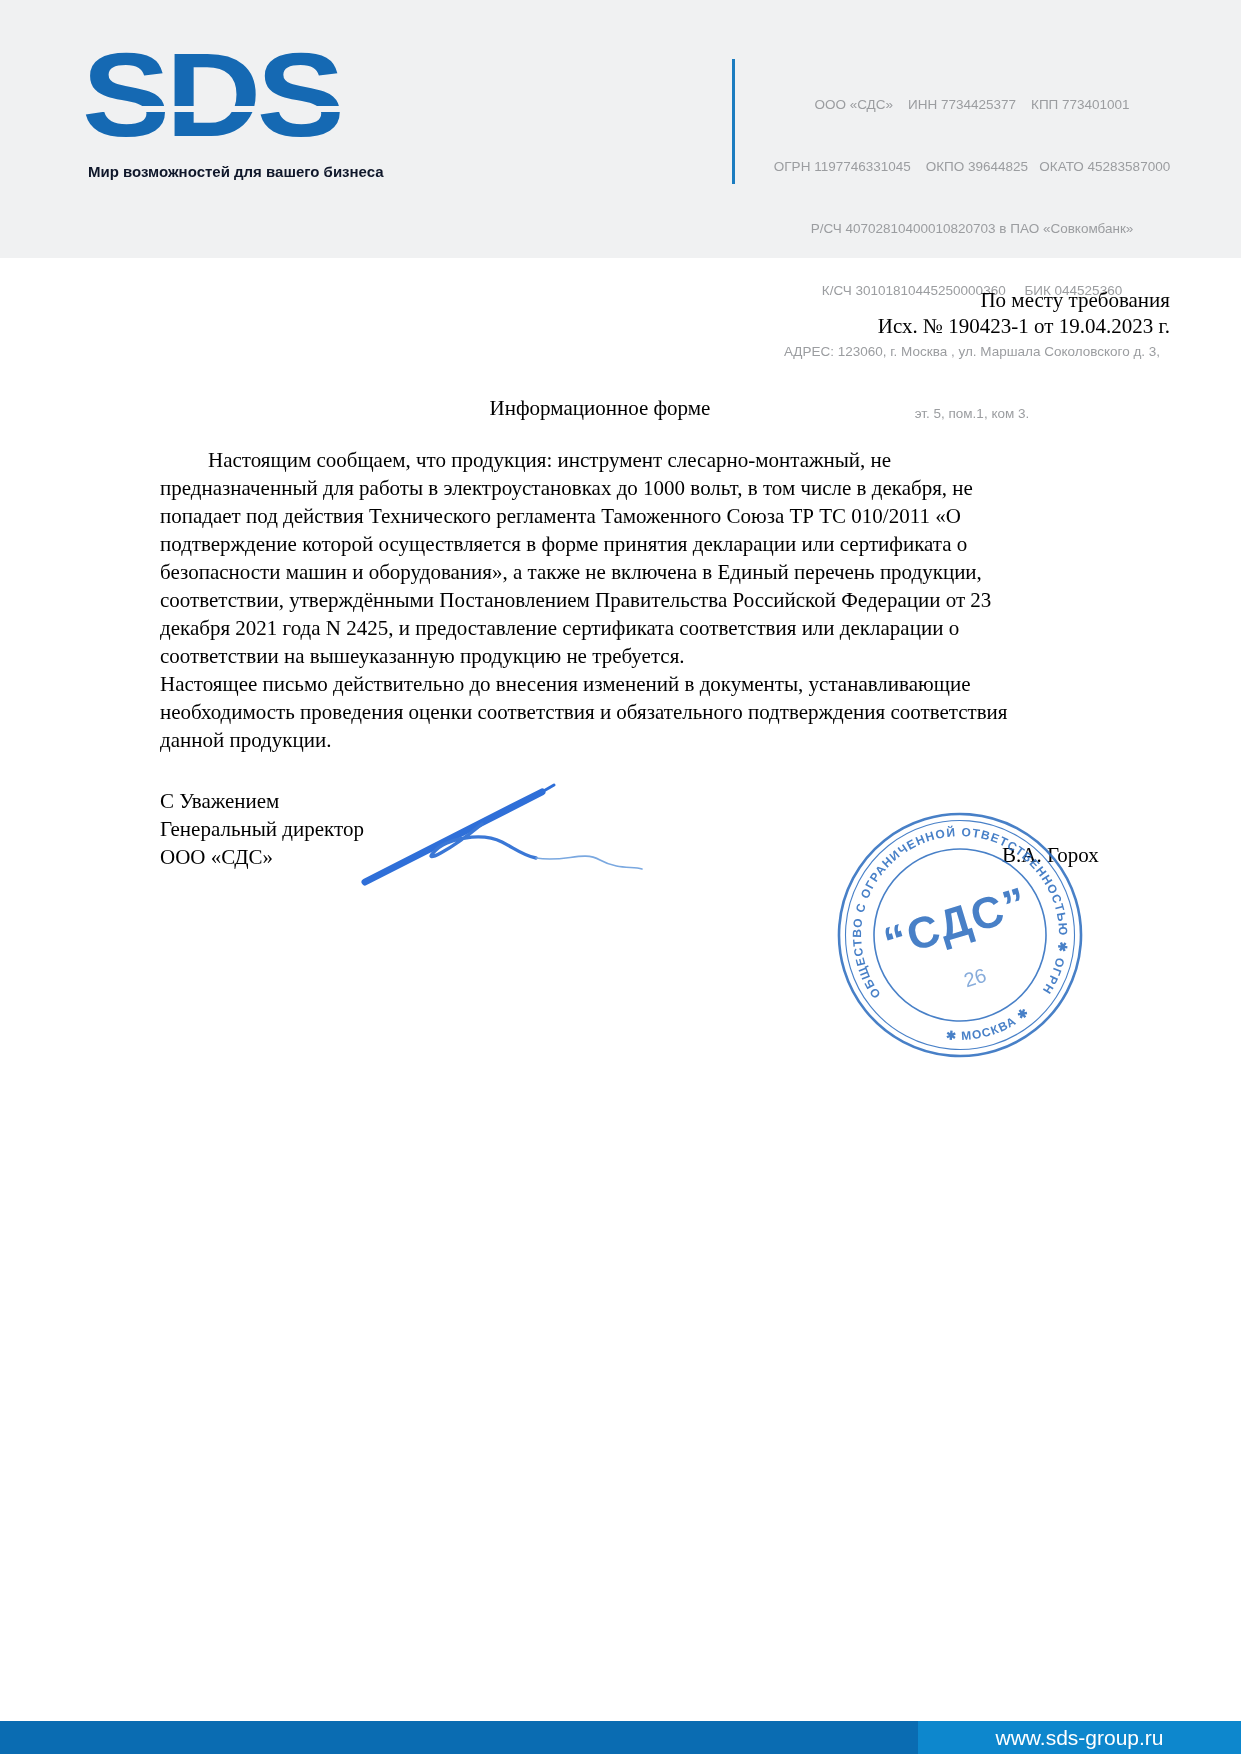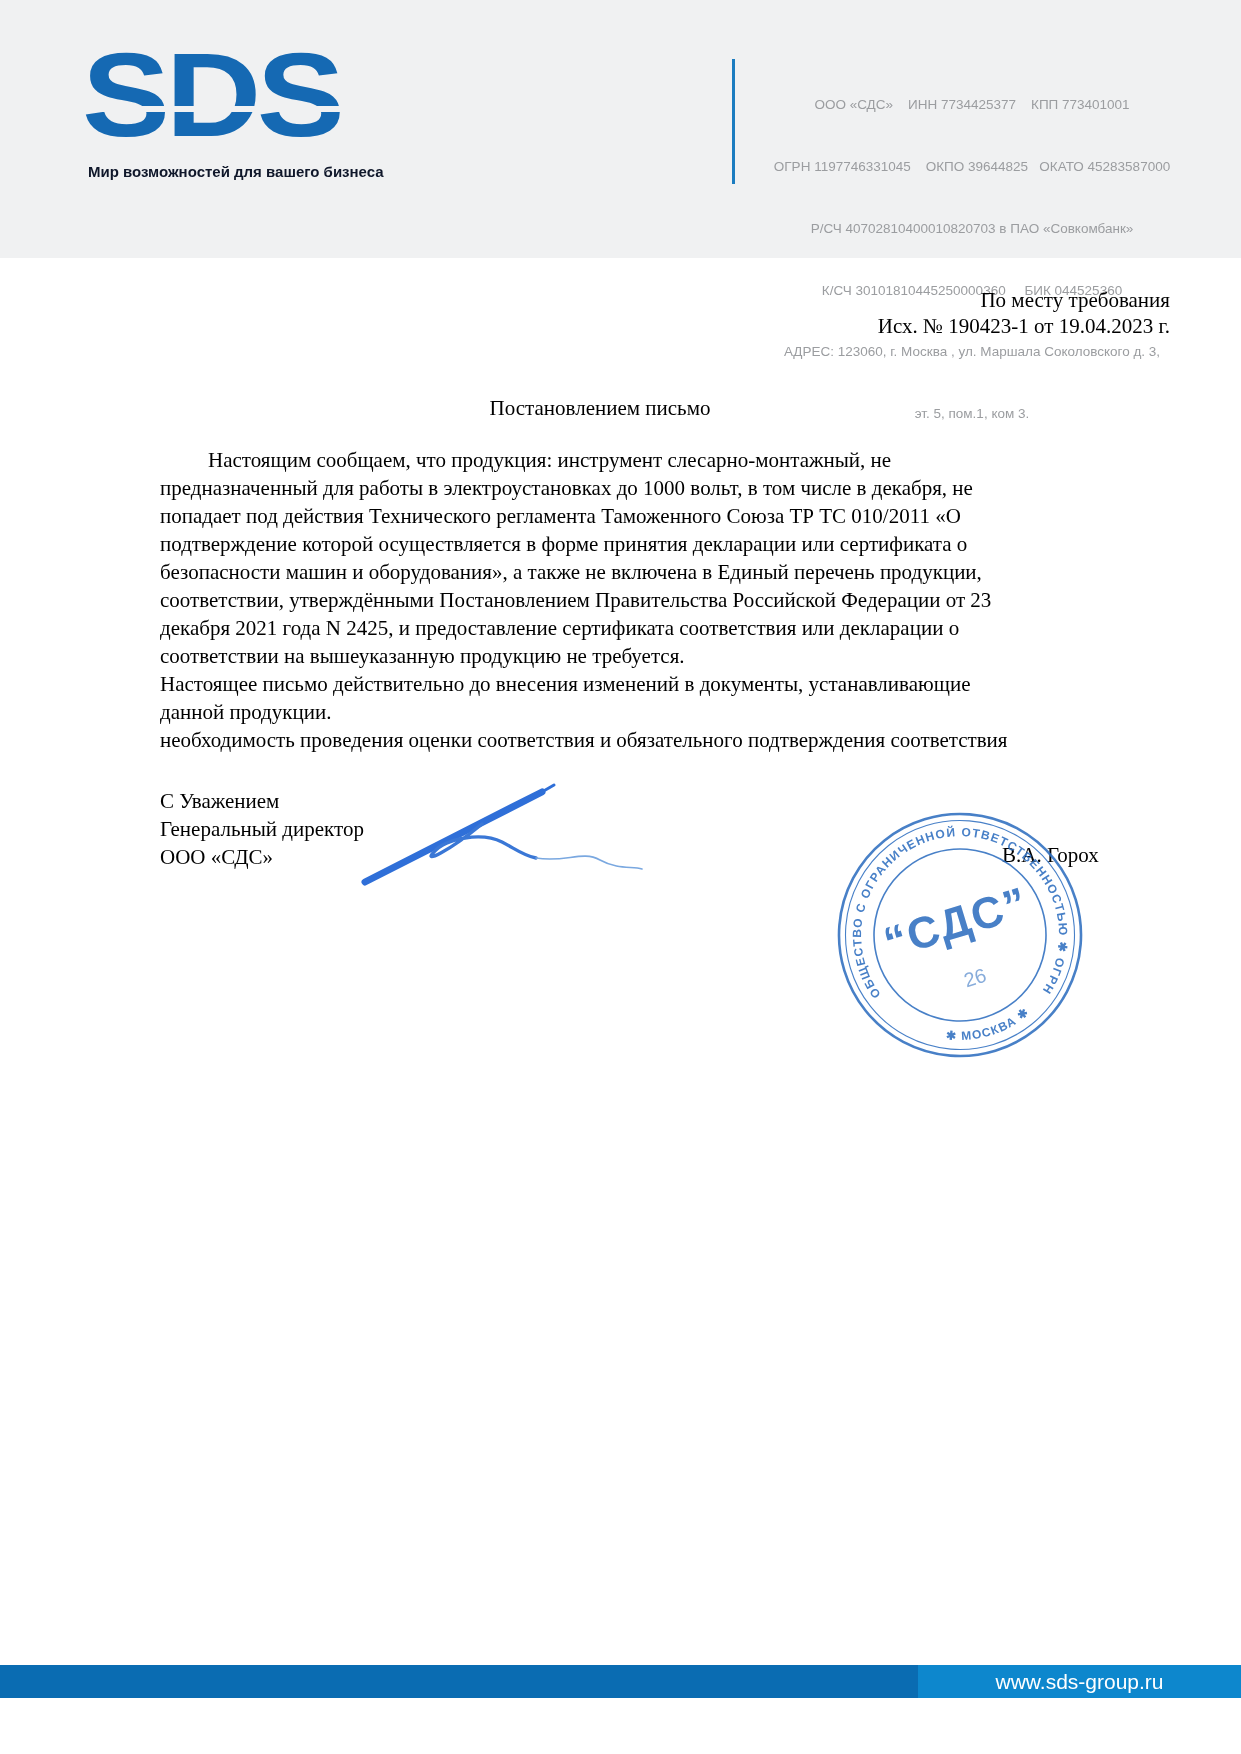--- a/index.html
+++ b/index.html
@@ -36,21 +36,21 @@
   
   .signoff{position:absolute;left:160px;top:787px;font-size:21px;line-height:28px;}
   .signer-name{position:absolute;left:1002px;top:843px;font-size:21px;}
   
   .signature{position:absolute;left:330px;top:690px;width:320px;height:210px;}
   
   .stamp{position:absolute;left:815px;top:790px;width:290px;height:290px;opacity:.88;}
   .stamp text{fill:#2f6fc0;}
   .stamp .ring-circle{fill:none;stroke:#2f6fc0;}
   
-  .footer-bar{position:absolute;left:0;top:1665px;width:1097px;height:33px;background:#0a6cb2;}
+  .footer-bar{position:absolute;left:0;top:1721px;width:1097px;height:33px;background:#0a6cb2;}
   .footer-accent{
     position:absolute;left:918px;top:0;width:323px;height:33px;background:#0d87cd;
     display:flex;align-items:center;justify-content:center;
     font-family:"Liberation Sans", sans-serif;font-size:21px;color:#ffffff;
   }
 </style>
 </head>
 <body>
 
 <div class="header-band">
@@ -66,37 +66,37 @@
     <div>АДРЕС: 123060, г. Москва , ул. Маршала Соколовского д. 3,</div>
     <div>эт. 5, пом.1, ком 3.</div>
   </div>
 </div>
 
 <div class="ref-block">
   <div>По месту требования</div>
   <div>Исх. № 190423-1 от 19.04.2023 г.</div>
 </div>
 
-<div class="letter-title">Постановлением письмо</div>
+<div class="letter-title">Информационное форме</div>
 
 <div class="letter-body">
   <div>
     <div class="line indent">Настоящим сообщаем, что продукция: инструмент слесарно-монтажный, не</div>
     <div class="line">предназначенный для работы в электроустановках до 1000 вольт, в том числе в декабря, не</div>
     <div class="line">попадает под действия Технического регламента Таможенного Союза ТР ТС 010/2011 «О</div>
     <div class="line">подтверждение которой осуществляется в форме принятия декларации или сертификата о</div>
     <div class="line">безопасности машин и оборудования», а также не включена в Единый перечень продукции,</div>
     <div class="line">соответствии, утверждёнными Постановлением Правительства Российской Федерации от 23</div>
     <div class="line">декабря 2021 года N 2425, и предоставление сертификата соответствия или декларации о</div>
     <div class="line">соответствии на вышеуказанную продукцию не требуется.</div>
   </div>
   <div>
     <div class="line">Настоящее письмо действительно до внесения изменений в документы, устанавливающие</div>
+    <div class="line">необходимость проведения оценки соответствия и обязательного подтверждения соответствия</div>
     <div class="line">данной продукции.</div>
-    <div class="line">необходимость проведения оценки соответствия и обязательного подтверждения соответствия</div>
   </div>
 </div>
 
 <div class="signoff">
   <div>С Уважением</div>
   <div>Генеральный директор</div>
   <div>ООО «СДС»</div>
 </div>
 
 <div class="signer-name">В.А. Горох</div>

